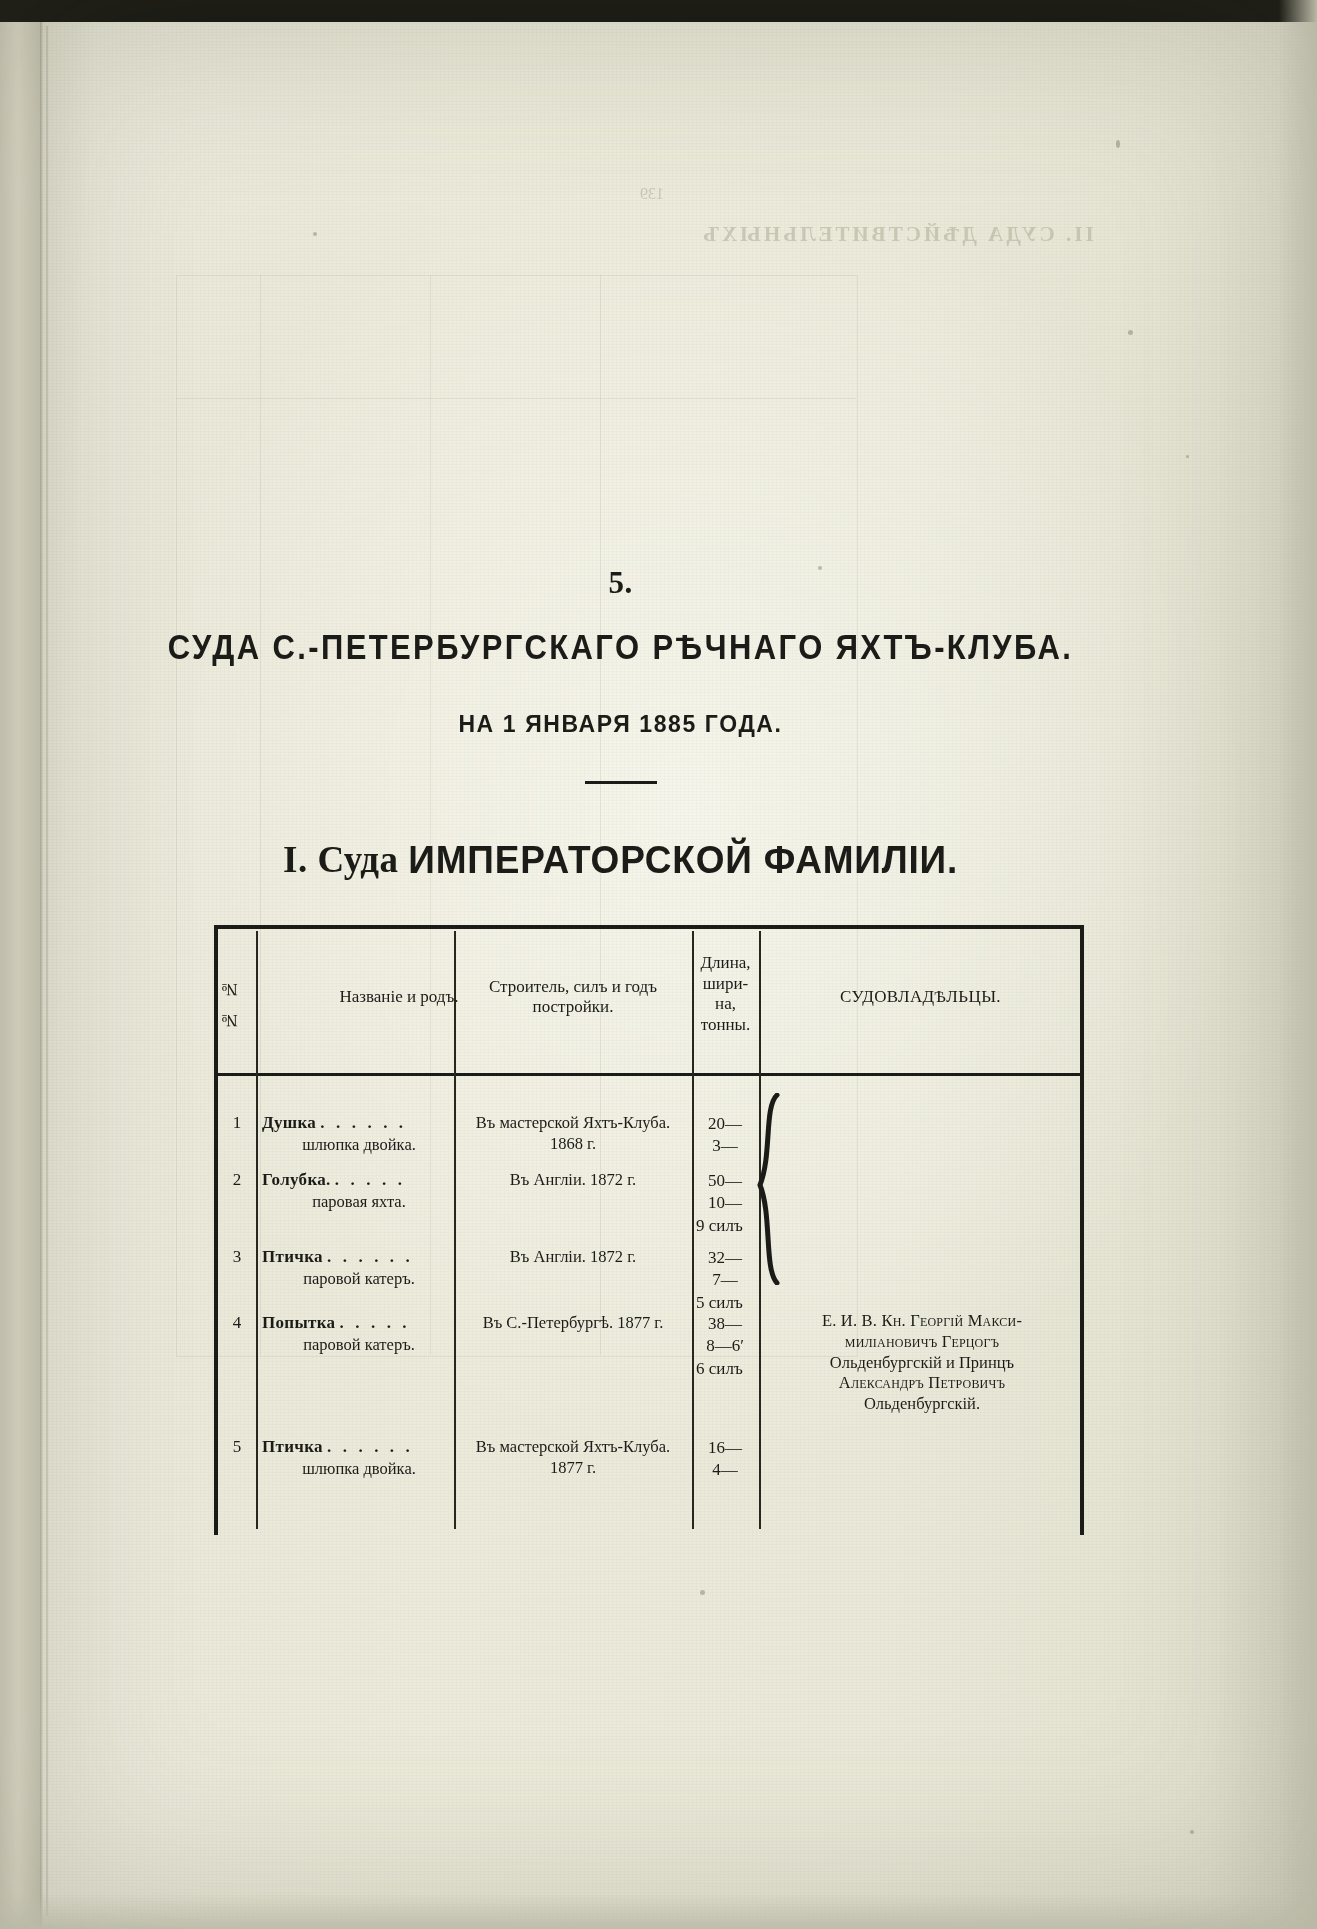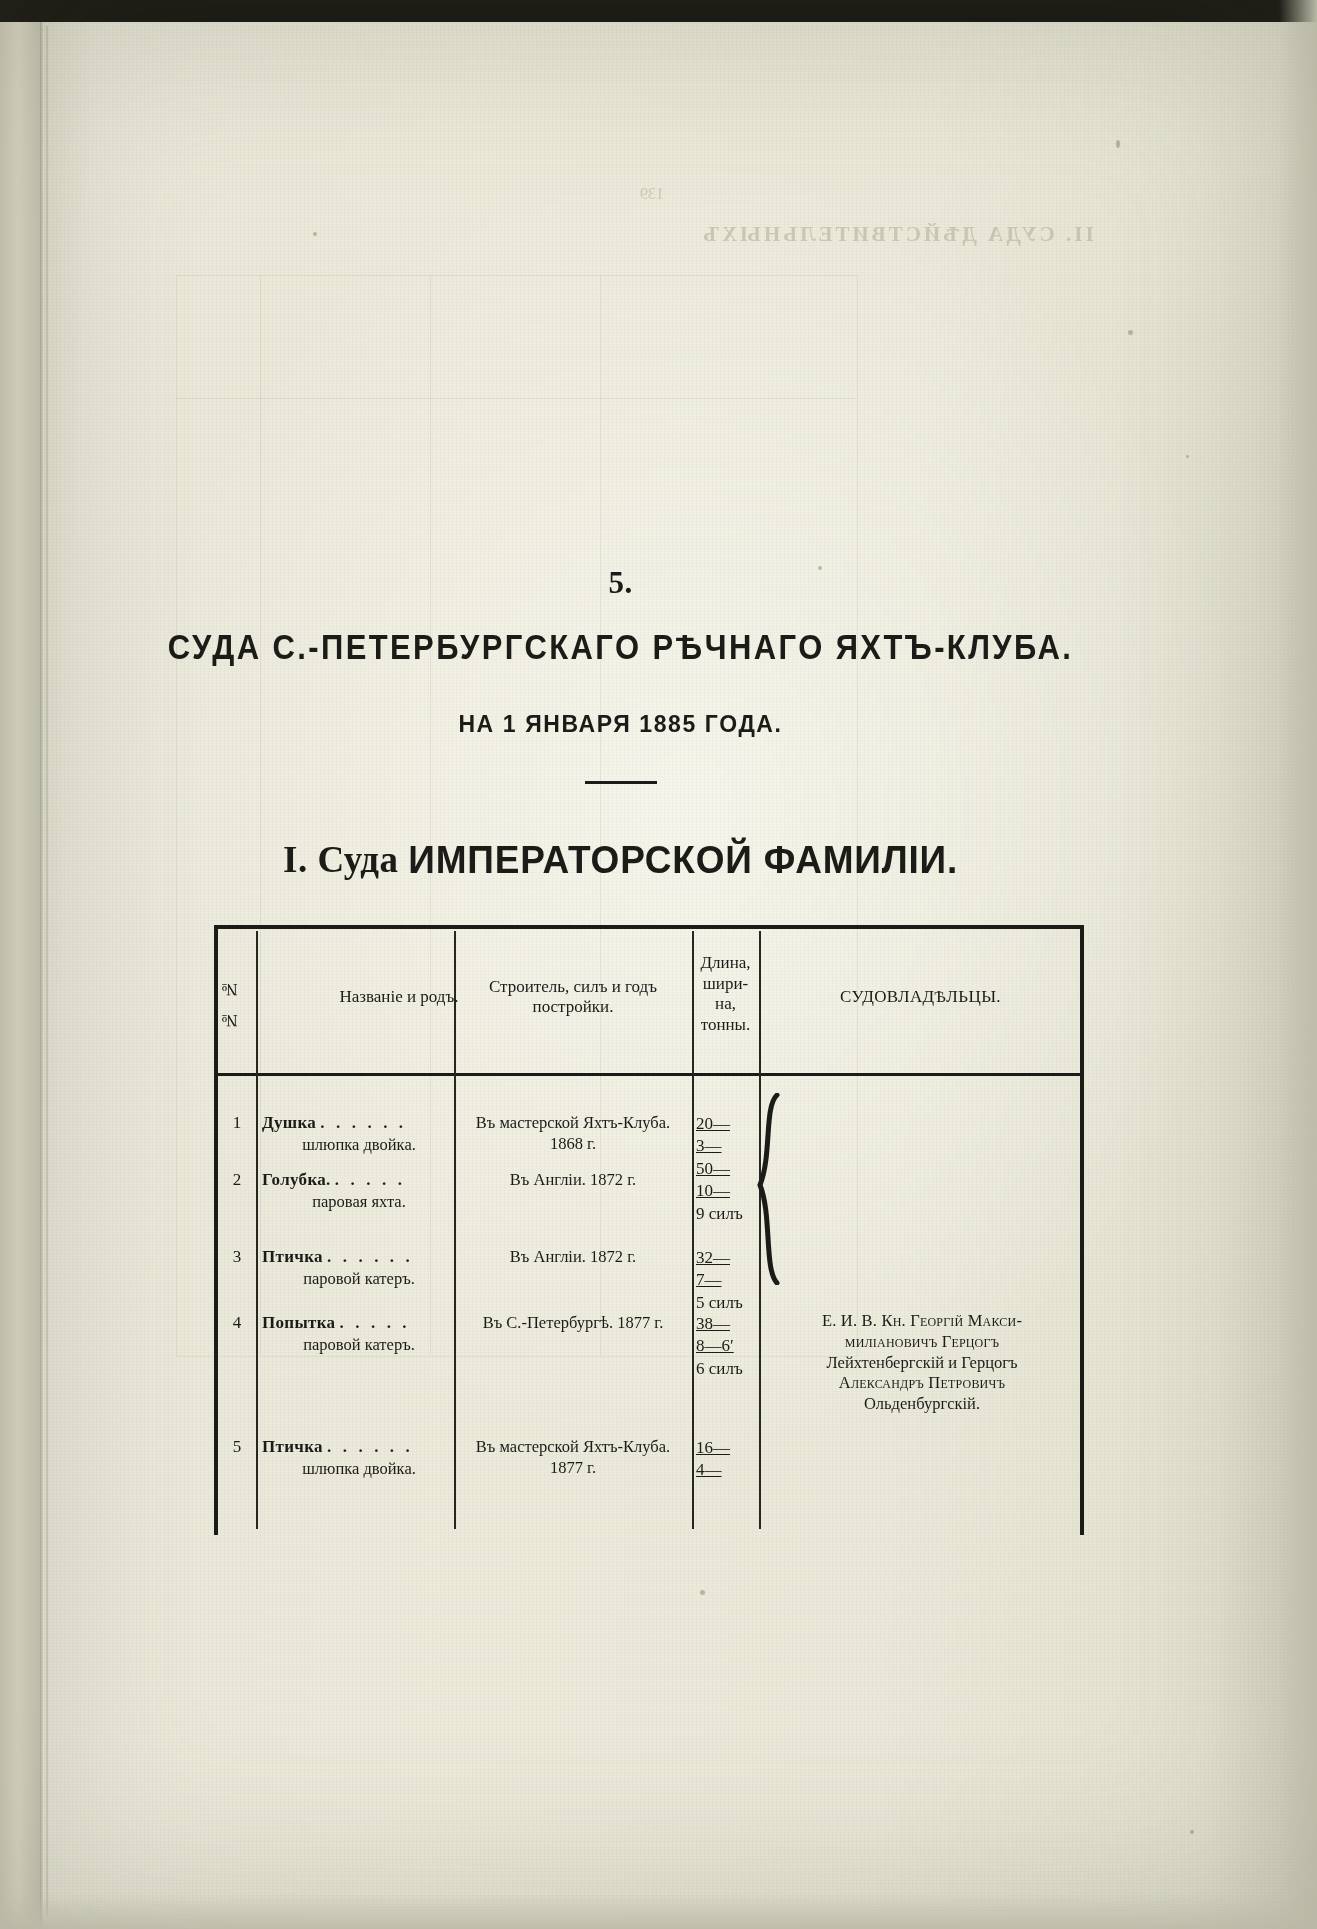--- a/index.html
+++ b/index.html
@@ -290,21 +290,21 @@
     font-size: 16.5px;
   }
   .c-build .yr { display: block; margin-top: 1px; }
   .c-dim {
     left: 482px;
     width: 60px;
     font-size: 17px;
     line-height: 1.32;
   }
   .c-dim div { white-space: nowrap; }
-  .c-dim .r { text-align: left; padding-right: 2px; text-decoration: underline; }
+  .c-dim .r { text-align: center; padding-right: 2px; }
   .c-dim .l { text-align: left; }
 
   .c-owner {
     position: absolute;
     left: 552px;
     width: 312px;
     text-align: center;
     font-size: 16.5px;
     line-height: 1.26;
   }
@@ -418,21 +418,21 @@
       <div class="cell c-no" style="top:245px;">2</div>
       <div class="cell c-name" style="top:245px;">
         <span class="nm">Голубка.</span>
         <span class="dots">. . . . .</span>
         <span class="sub">паровая яхта.</span>
       </div>
       <div class="cell c-build" style="top:245px;">
         <span>Въ Англiи. 1872 г.</span>
         <span class="yr"></span>
       </div>
-      <div class="cell c-dim" style="top:233px;">
+      <div class="cell c-dim" style="top:245px;">
         <div class="r">50—</div>
         <div class="r">10—</div>
         <div class="l">9 силъ</div>
       </div>
 
       <div class="cell c-no" style="top:322px;">3</div>
       <div class="cell c-name" style="top:322px;">
         <span class="nm">Птичка</span>
         <span class="dots">. . . . . .</span>
         <span class="sub">паровой катеръ.</span>
@@ -466,21 +466,21 @@
       </div>
       <div class="cell c-dim" style="top:388px;">
         <div class="r">38—</div>
         <div class="r">8—6′</div>
         <div class="l">6 силъ</div>
       </div>
 
       <div class="c-owner" style="top:386px;">
         <div class="sc">Е. И. В. Кн. Георгiй Макси-</div>
         <div class="sc">милiановичъ Герцогъ</div>
-        <div>Лейхтенбергскiй и Герцогъ</div>
+        <div>Ольденбургскiй и Принцъ</div>
         <div class="sc">Александръ Петровичъ</div>
         <div>Ольденбургскiй.</div>
       </div>
 
       <div class="cell c-no" style="top:512px;">5</div>
       <div class="cell c-name" style="top:512px;">
         <span class="nm">Птичка</span>
         <span class="dots">. . . . . .</span>
         <span class="sub">шлюпка двойка.</span>
       </div>

